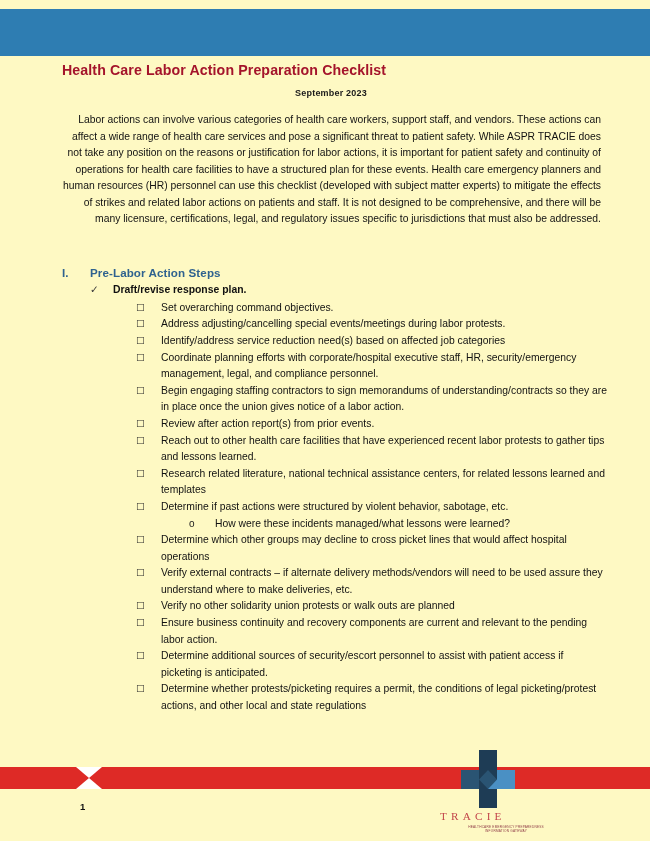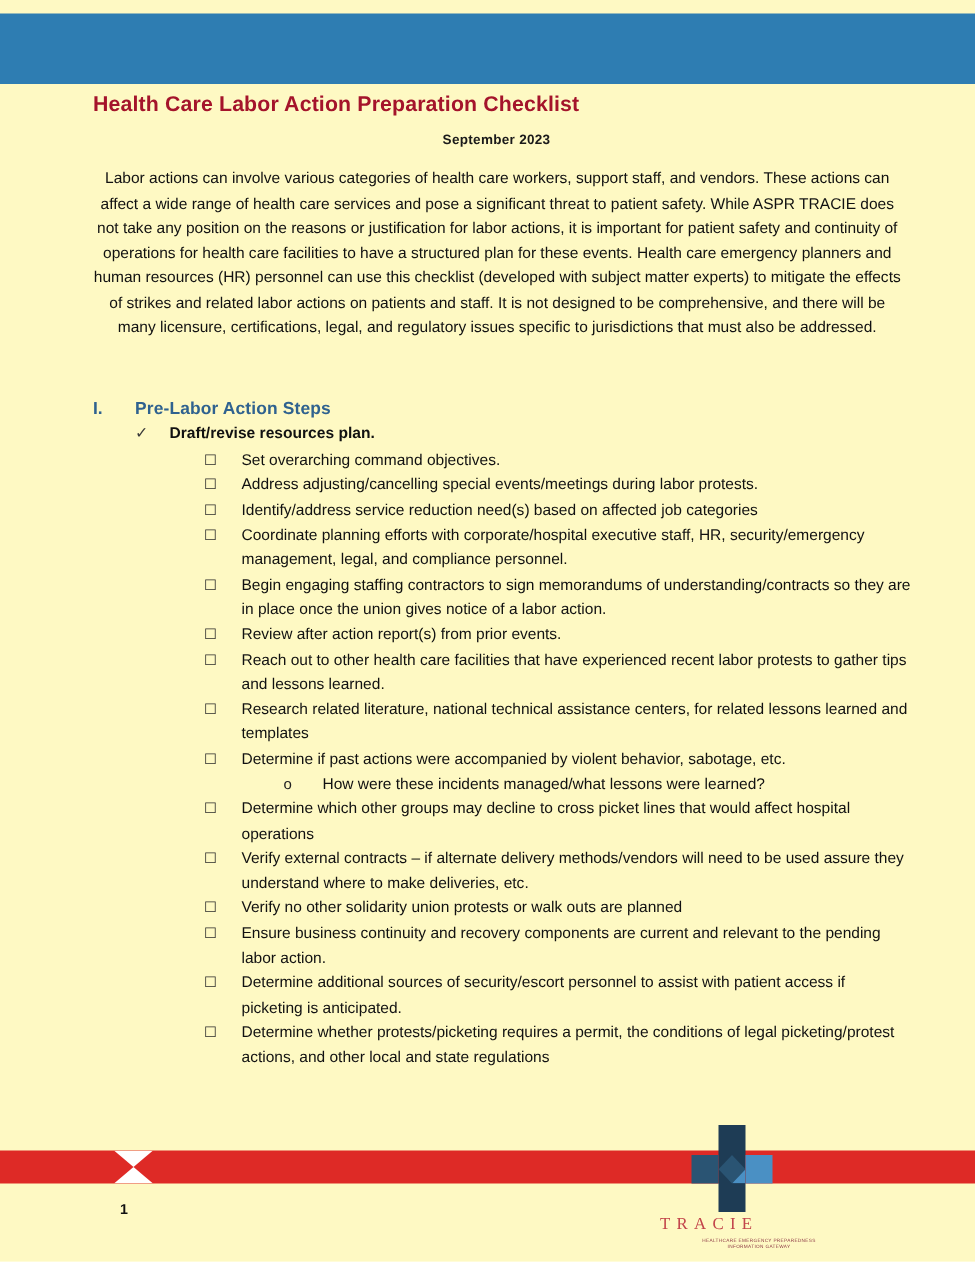--- a/index.html
+++ b/index.html
@@ -60,21 +60,21 @@
 
   
   .intro {
     position: absolute;
     left: 62px;
     top: 112px;
     width: 539px;
     font-size: 10.35px;
     line-height: 16.55px;
     color: #111111;
-    text-align: center;
+    text-align: right;
   }
 
   
   .section {
     position: absolute;
     left: 62px;
     top: 266px;
     width: 545px;
   }
   .section-head {
@@ -289,21 +289,21 @@
 
   <div class="section">
 
     <div class="section-head">
       <span class="section-num">I.</span>
       <span class="section-title">Pre-Labor Action Steps</span>
     </div>
 
     <div class="lvl1">
       <span class="mk">✓</span>
-      <span>Draft/revise resources plan.</span>
+      <span>Draft/revise response plan.</span>
     </div>
 
     <div class="lvl2-list">
         <div class="lvl2">
           <span class="box">☐</span>
           <span class="txt">Set overarching command objectives.</span>
         </div>
         <div class="lvl2">
           <span class="box">☐</span>
           <span class="txt">Address adjusting/cancelling special events/meetings during labor protests.</span>
@@ -327,21 +327,21 @@
         <div class="lvl2">
           <span class="box">☐</span>
           <span class="txt">Reach out to other health care facilities that have experienced recent labor protests to gather tips and lessons learned.</span>
         </div>
         <div class="lvl2">
           <span class="box">☐</span>
           <span class="txt">Research related literature, national technical assistance centers, for related lessons learned and templates</span>
         </div>
         <div class="lvl2">
           <span class="box">☐</span>
-          <span class="txt">Determine if past actions were accompanied by violent behavior, sabotage, etc.</span>
+          <span class="txt">Determine if past actions were structured by violent behavior, sabotage, etc.</span>
         </div>
         <div class="lvl3-list">
           <div class="lvl3">
             <span class="bul">o</span>
             <span>How were these incidents managed/what lessons were learned?</span>
           </div>
         </div>
         <div class="lvl2">
           <span class="box">☐</span>
           <span class="txt">Determine which other groups may decline to cross picket lines that would affect hospital operations</span>

